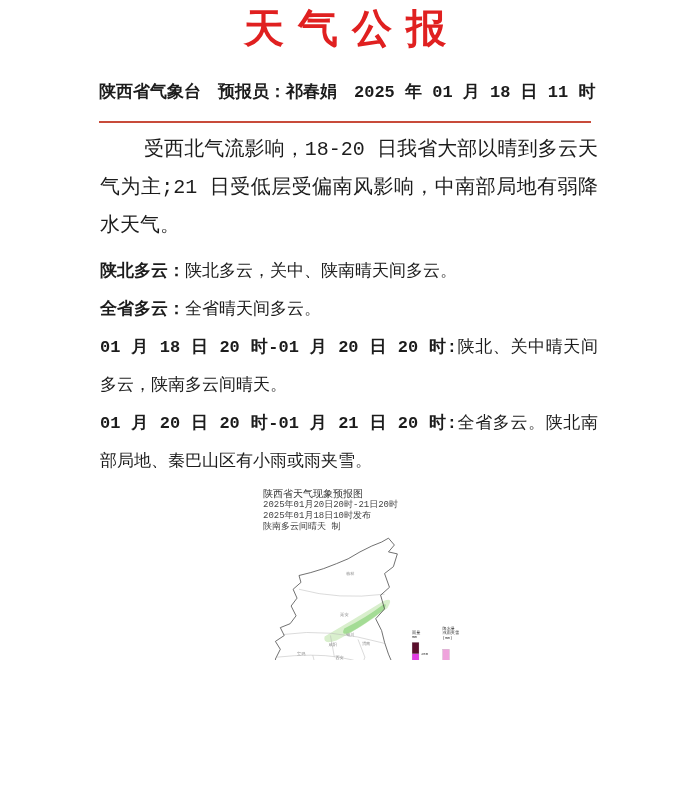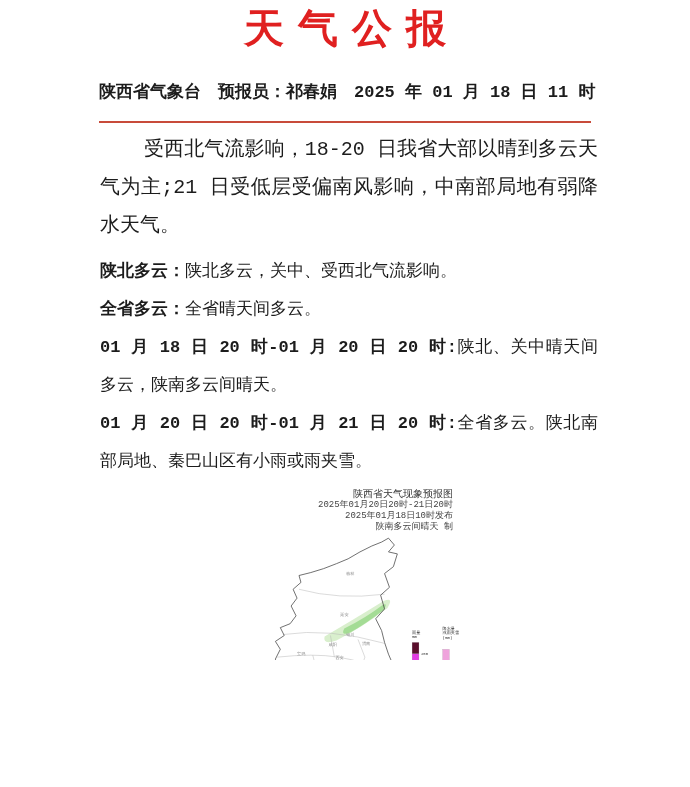--- a/index.html
+++ b/index.html
@@ -22,21 +22,21 @@
   .lead-para{
     margin:8px 92px 0 100px;font-size:20px;line-height:38px;text-indent:2.2em;
     text-align:justify;
   }
   .sec-heading.second{margin-top:10px;}
   .forecast-block{margin:8px 92px 0 100px;}
   .fline{margin:0;font-size:17px;line-height:38px;text-align:justify;}
   .fline strong{font-weight:bold;}
   .map-figure{width:236px;margin:8px 0 0 240px;}
   .map-title-line{
-    text-align:right;font-size:9px;line-height:11px;color:#444;
+    text-align:left;font-size:9px;line-height:11px;color:#444;
     width:190px;margin:0 auto;white-space:nowrap;
   }
   .map-title-line.first{font-size:10px;color:#333;}
   .map-svg{display:block;margin-top:2px;}
   .map-svg .outline{fill:none;stroke:#4a4a4a;stroke-width:0.8;stroke-linejoin:round;}
   .map-svg .inner{fill:none;stroke:#b5b5b5;stroke-width:0.5;}
   .map-svg .city{font-size:4.2px;fill:#8f8f8f;}
   .map-svg .lg-title{font-size:4.2px;fill:#333;}
   .map-svg .lg-tick{font-size:4px;fill:#333;}
 </style>
@@ -49,21 +49,21 @@
 
   <div class="subtitle-wrap">
     <span>陕西省气象台　预报员：祁春娟　2025 年 01 月 18 日 11 时</span>
   </div>
 
 
   <p class="lead-para">受西北气流影响，18-20 日我省大部以晴到多云天气为主;21 日受低层受偏南风影响，中南部局地有弱降水天气。</p>
 
 
   <div class="forecast-block">
-      <p class="fline"><strong>陕北多云：</strong><span>陕北多云，关中、受西北气流影响。</span></p>
+      <p class="fline"><strong>陕北多云：</strong><span>陕北多云，关中、陕南晴天间多云。</span></p>
       <p class="fline"><strong>全省多云：</strong><span>全省晴天间多云。</span></p>
       <p class="fline"><strong>01 月 18 日 20 时-01 月 20 日 20 时:</strong><span>陕北、关中晴天间多云，陕南多云间晴天。</span></p>
       <p class="fline"><strong>01 月 20 日 20 时-01 月 21 日 20 时:</strong><span>全省多云。陕北南部局地、秦巴山区有小雨或雨夹雪。</span></p>
     </div>
 
   <figure class="map-figure" style="margin-top:8px">
     <div>
         <div class="map-title-line first">陕西省天气现象预报图</div>
         <div class="map-title-line">2025年01月20日20时-21日20时</div>
         <div class="map-title-line">2025年01月18日10时发布</div>

